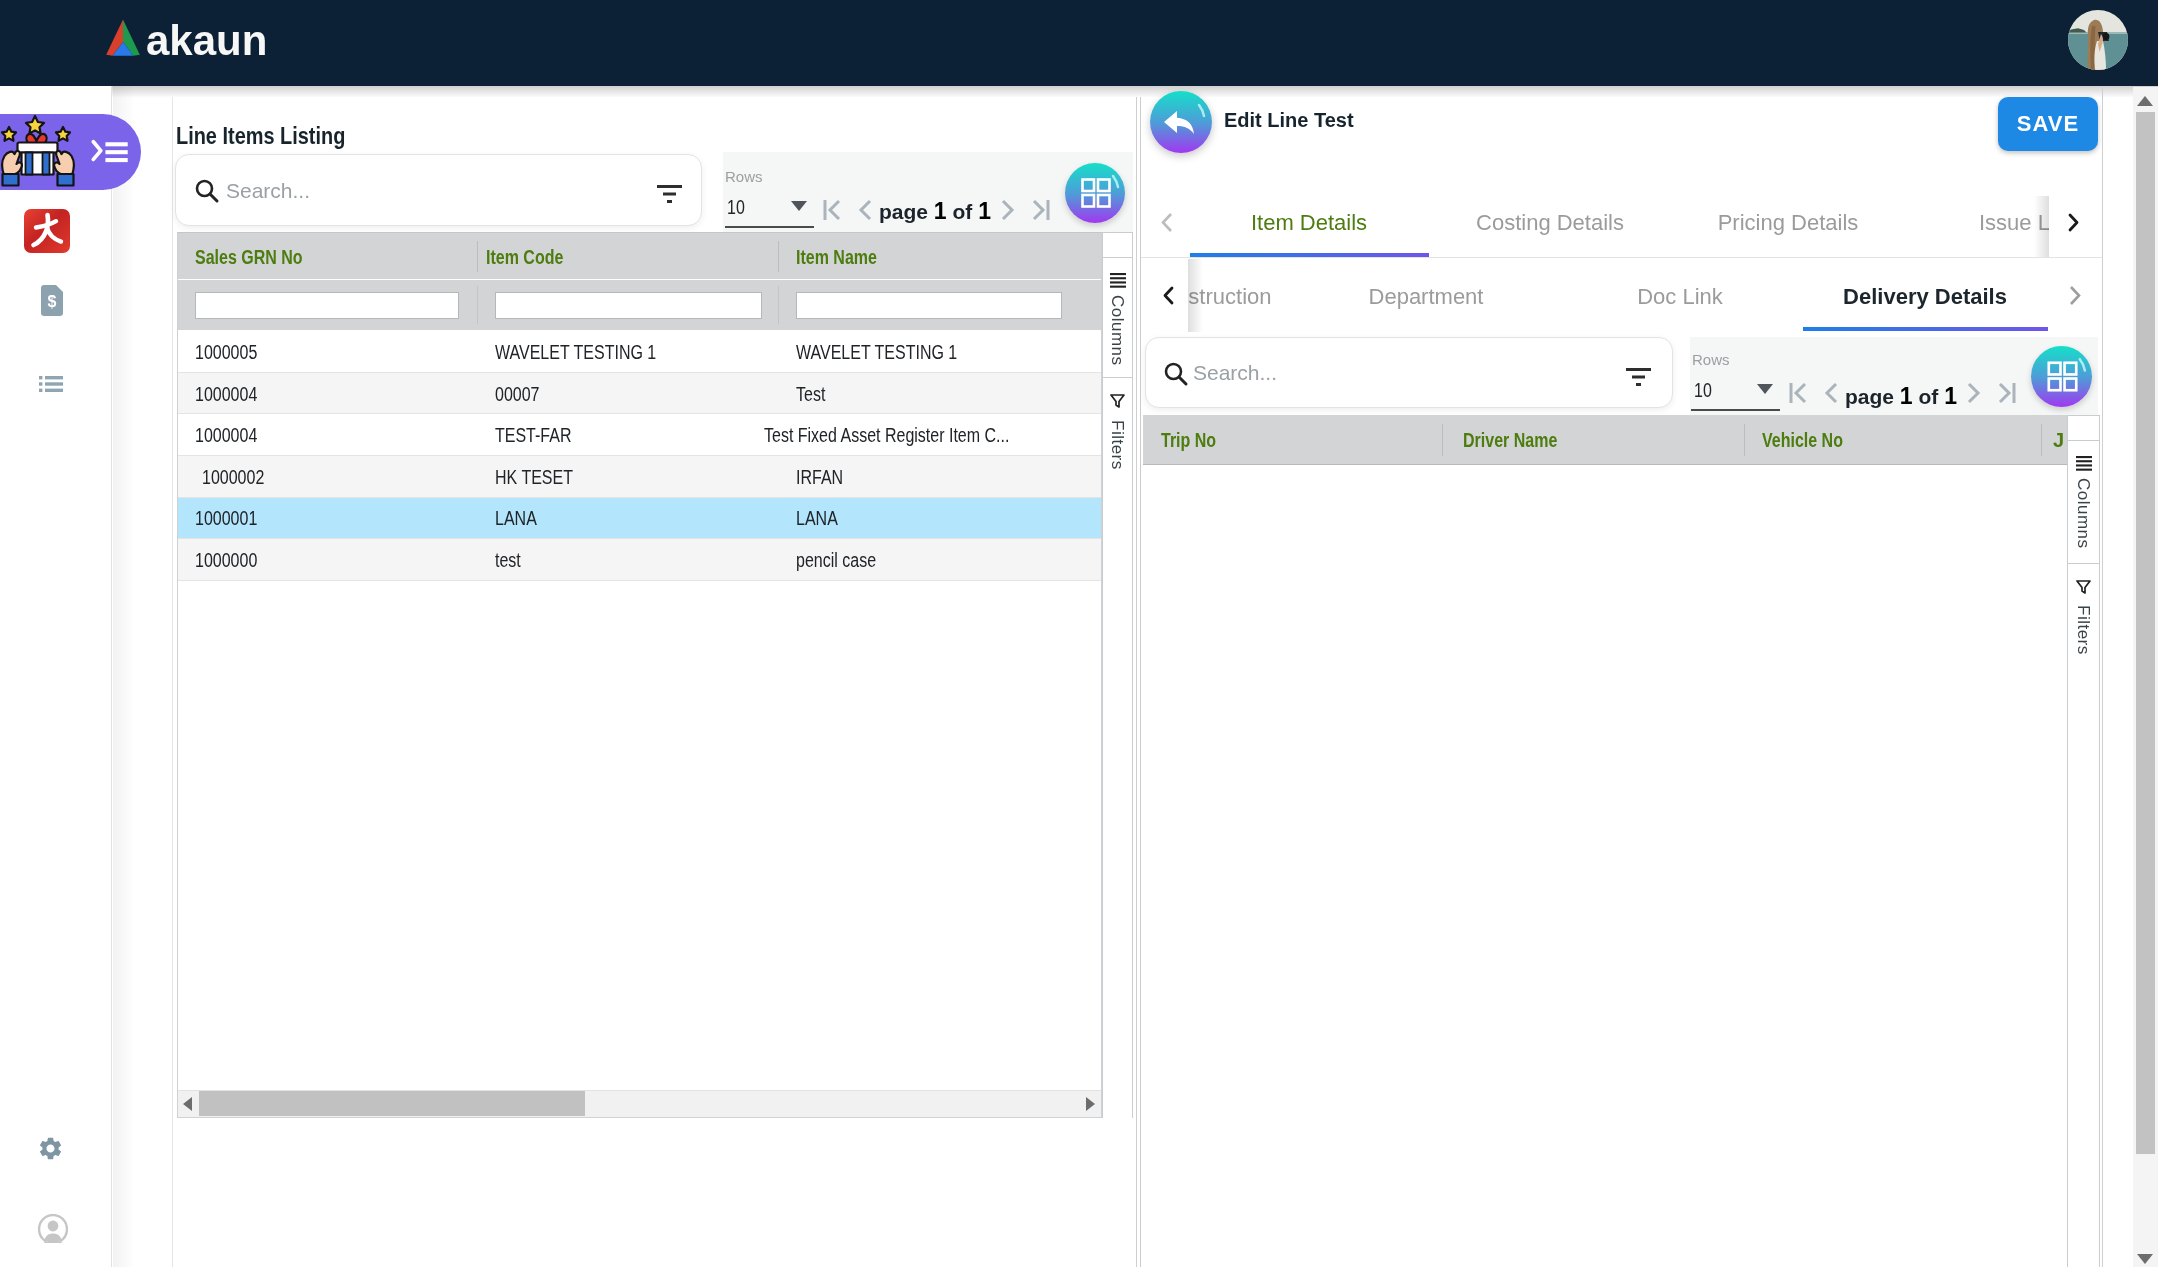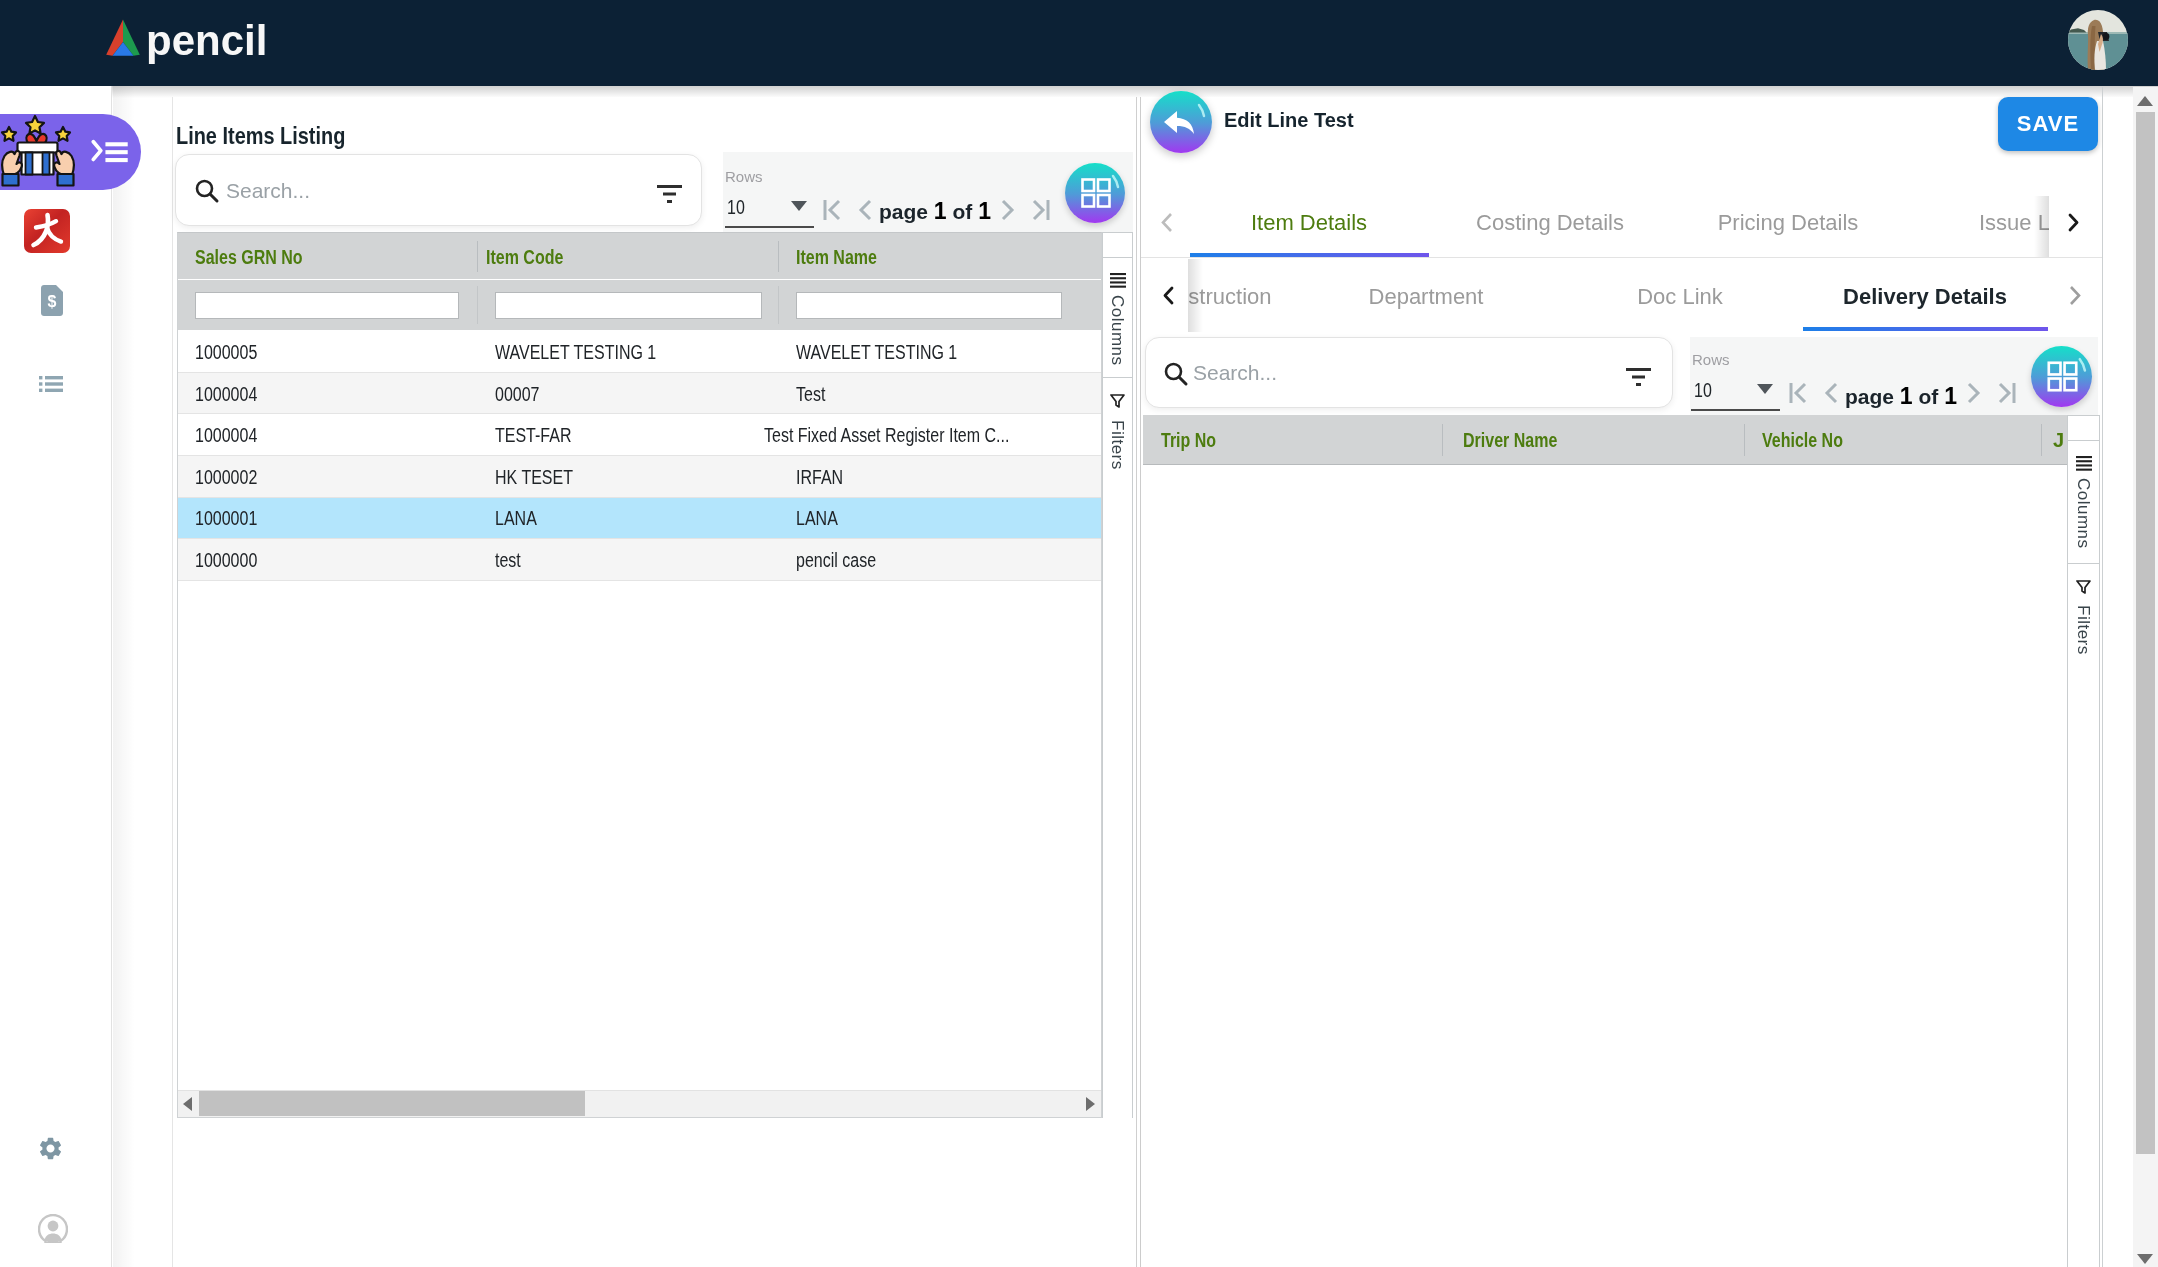--- a/index.html
+++ b/index.html
@@ -79,21 +79,21 @@
 <body>
 <div id="page">
 
   <div class="abs" id="hdr"></div>
   <div class="abs" id="hdr-shadow"></div>
   <svg class="abs" style="left:104px;top:19px" width="38" height="38" viewBox="0 0 38 38">
     <polygon points="19,0.5 2.2,35.8 8.5,36.8 19,23" fill="#d8402c"></polygon>
     <polygon points="19,0.5 35.8,35.8 29.5,36.8 19,23" fill="#1d9a4e"></polygon>
     <polygon points="19,23 8.5,36.8 29.5,36.8" fill="#2979e8"></polygon>
   </svg>
-  <div class="abs" id="logo-text">pencil</div>
+  <div class="abs" id="logo-text">akaun</div>
   <div class="abs" id="avatar">
     <svg width="60" height="60" viewBox="0 0 60 60">
       <rect width="60" height="60" fill="#e3e5de"></rect>
       <rect y="22" width="60" height="38" fill="#5f9094"></rect>
       <rect y="22" width="60" height="2" fill="#9db9b5"></rect>
       <path d="M0 22.5 L3 19.5 L10 18.2 L16 20 L18.5 22.5 Z" fill="#44594f"></path>
       <path d="M26 10 C21 12 19 18 20 26 C20.5 34 19 46 20 60 L36 60 C36 48 35 38 35 30 C36 18 33 8 26 10 Z" fill="#9c7b57"></path>
       <path d="M24 16 C22 26 22 42 23 60 L28 60 C26.5 45 26.5 28 27.5 16 Z" fill="#8a6743"></path>
       <path d="M30 22 L39 22 L41 31 L32 31 Z" fill="#23262b"></path>
       <circle cx="38" cy="26.5" r="3.4" fill="#15171b"></circle>
@@ -239,21 +239,21 @@
   <div class="abs cell" style="left:195px;top:383px"><span class="cx">1000004</span></div>
   <div class="abs cell" style="left:495px;top:383px"><span class="cx">00007</span></div>
   <div class="abs cell" style="left:796px;top:383px"><span class="cx">Test</span></div>
 
   <div class="abs" style="left:178px;top:414px;width:923px;height:42px;background:#fff;border-bottom:1px solid #e4e4e4"></div>
   <div class="abs cell" style="left:195px;top:424px"><span class="cx">1000004</span></div>
   <div class="abs cell" style="left:495px;top:424px"><span class="cx">TEST-FAR</span></div>
   <div class="abs cell" style="left:764px;top:424px"><span class="cx">Test Fixed Asset Register Item C...</span></div>
 
   <div class="abs" style="left:178px;top:456px;width:923px;height:42px;background:#f5f5f5;border-bottom:1px solid #e4e4e4"></div>
-  <div class="abs cell" style="left:195px;top:466px"><span class="cx">1000002</span></div>
+  <div class="abs cell" style="left:202px;top:466px"><span class="cx">1000002</span></div>
   <div class="abs cell" style="left:495px;top:466px"><span class="cx">HK TESET</span></div>
   <div class="abs cell" style="left:796px;top:466px"><span class="cx">IRFAN</span></div>
 
   <div class="abs" style="left:178px;top:498px;width:923px;height:41px;background:#b3e5fc;border-bottom:1px solid #e4e4e4"></div>
   <div class="abs cell" style="left:195px;top:507px"><span class="cx">1000001</span></div>
   <div class="abs cell" style="left:495px;top:507px"><span class="cx">LANA</span></div>
   <div class="abs cell" style="left:796px;top:507px"><span class="cx">LANA</span></div>
 
   <div class="abs" style="left:178px;top:539px;width:923px;height:42px;background:#f5f5f5;border-bottom:1px solid #e4e4e4"></div>
   <div class="abs cell" style="left:195px;top:549px"><span class="cx">1000000</span></div>

